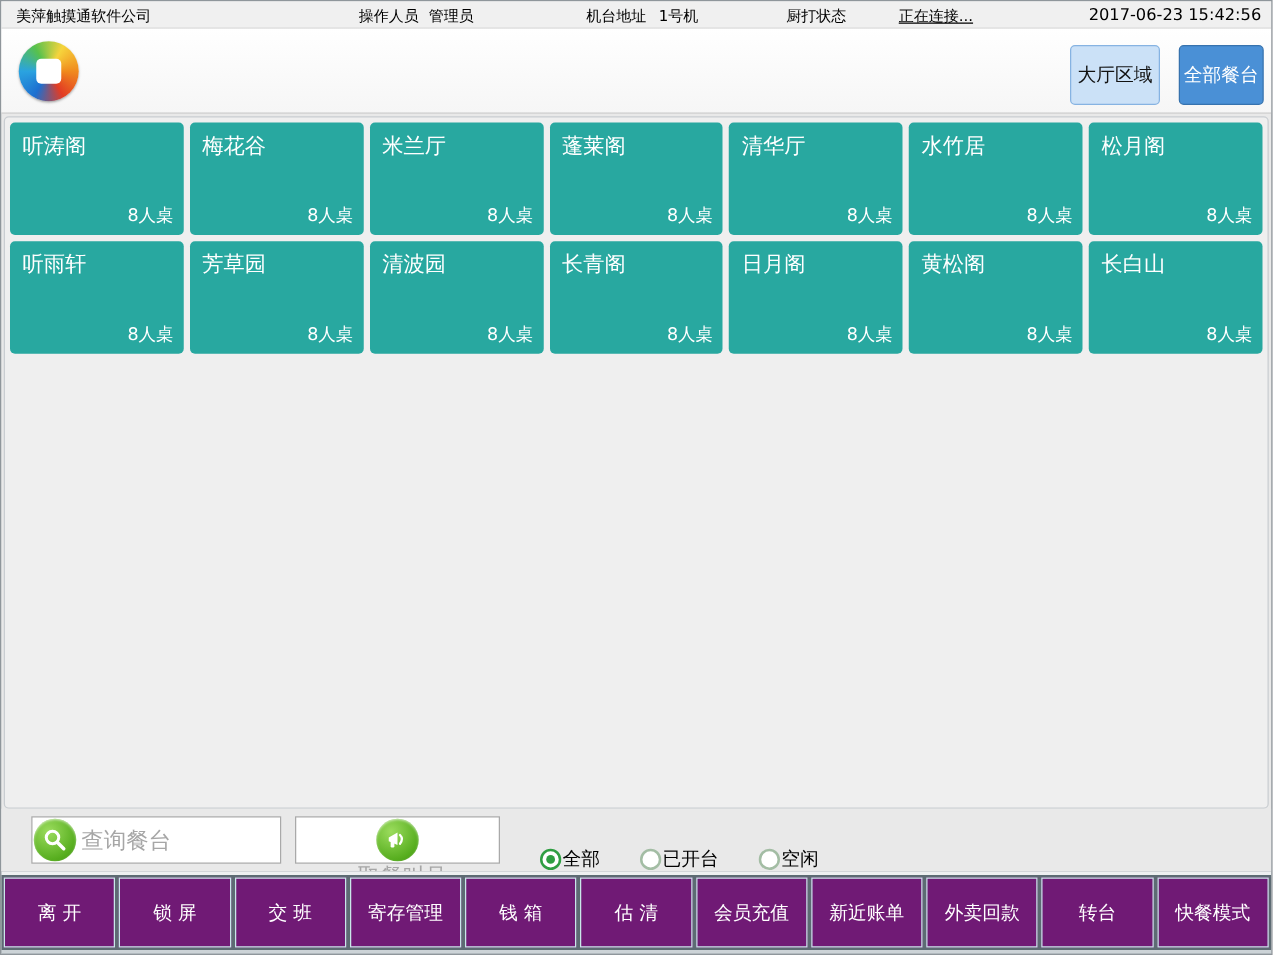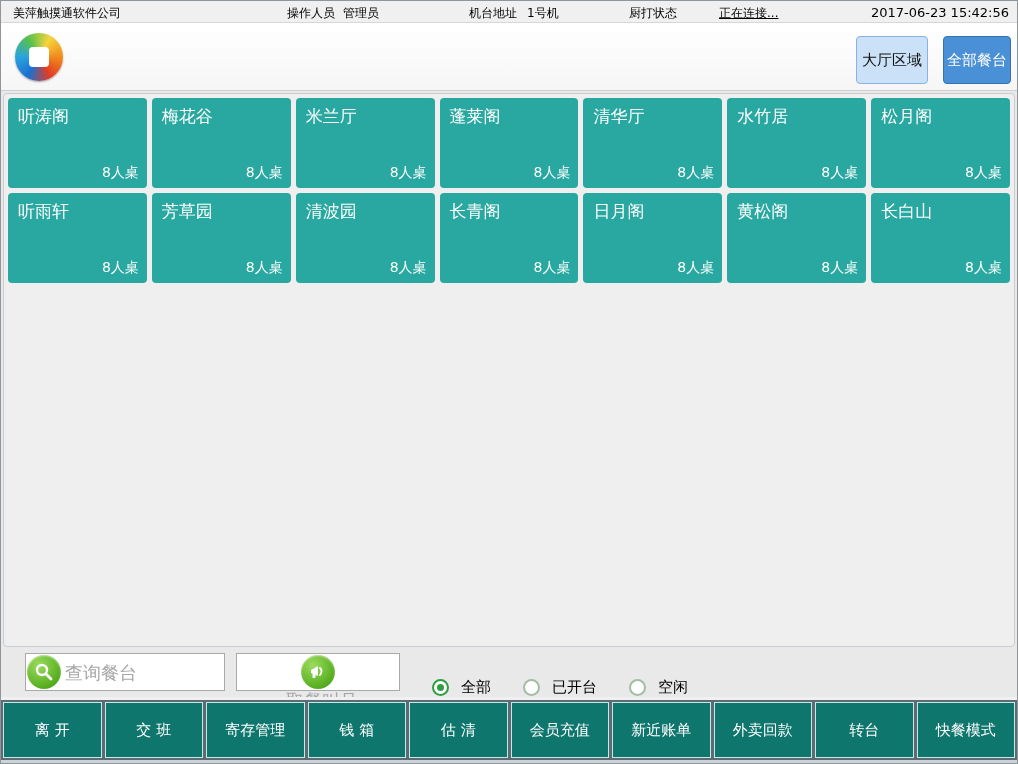--- a/index.html
+++ b/index.html
@@ -93,39 +93,39 @@
   }
   .query-input {
     border:none; outline:none; flex:1 1 auto; min-width:0;
     font-size:18px; color:#333; margin-left:4px;
     font-family:"DejaVu Sans","Liberation Sans",sans-serif;
   }
   .query-input::placeholder { color:#a6a6a6; opacity:1; }
   .call-label { font-size:18px; color:#a6a6a6; margin-left:8px; white-space:nowrap; }
 
   .filter-group { display:flex; align-items:center; margin-left:32px; gap:32px; }
-  .radio { display:flex; align-items:center; gap:12px; cursor:pointer; font-size:15px; color:#000;margin-top:31px; }
+  .radio { display:flex; align-items:center; gap:1px; cursor:pointer; font-size:15px; color:#000;margin-top:31px; }
   .radio-circle {
     width:17px; height:17px; border-radius:50%;
     border:2px solid #a3bda4; background:#fff; position:relative;
   }
   .radio.selected .radio-circle { border-color:#2f9e42; }
   .radio.selected .radio-circle::after {
     content:""; position:absolute; left:3px; top:3px; width:7px; height:7px;
     border-radius:50%; background:#2f9e42;
   }
 
   
   .toolbar {
     flex:0 0 66px; background:#5d6b73;
     border-top:3px solid #eef0f1; border-bottom:3px solid #ccd3d7;
     display:flex; gap:3px; padding:2px;
   }
   .toolbar-btn {
-    flex:1 1 0; background:#0f766e; border:1px solid #c9e7e9;
+    flex:1 1 0; background:#701a75; border:1px solid #c9e7e9;
     color:#fff; font-size:15px; cursor:pointer; white-space:nowrap;
     display:flex; align-items:center; justify-content:center;
     font-family:"DejaVu Sans","Liberation Sans",sans-serif;
   }
 </style>
 </head>
 <body>
 
 <div class="statusbar">
   <span class="sb-company">美萍触摸通软件公司</span>
@@ -240,20 +240,21 @@
     </div>
       <div class="radio">
       <span class="radio-circle"></span>
       <span>空闲</span>
     </div>
     </div>
 </div>
 
 <div class="toolbar">
     <button class="toolbar-btn">离 开</button>
+    <button class="toolbar-btn">锁 屏</button>
     <button class="toolbar-btn">交 班</button>
     <button class="toolbar-btn">寄存管理</button>
     <button class="toolbar-btn">钱 箱</button>
     <button class="toolbar-btn">估 清</button>
     <button class="toolbar-btn">会员充值</button>
     <button class="toolbar-btn">新近账单</button>
     <button class="toolbar-btn">外卖回款</button>
     <button class="toolbar-btn">转台</button>
     <button class="toolbar-btn">快餐模式</button>
   </div>

